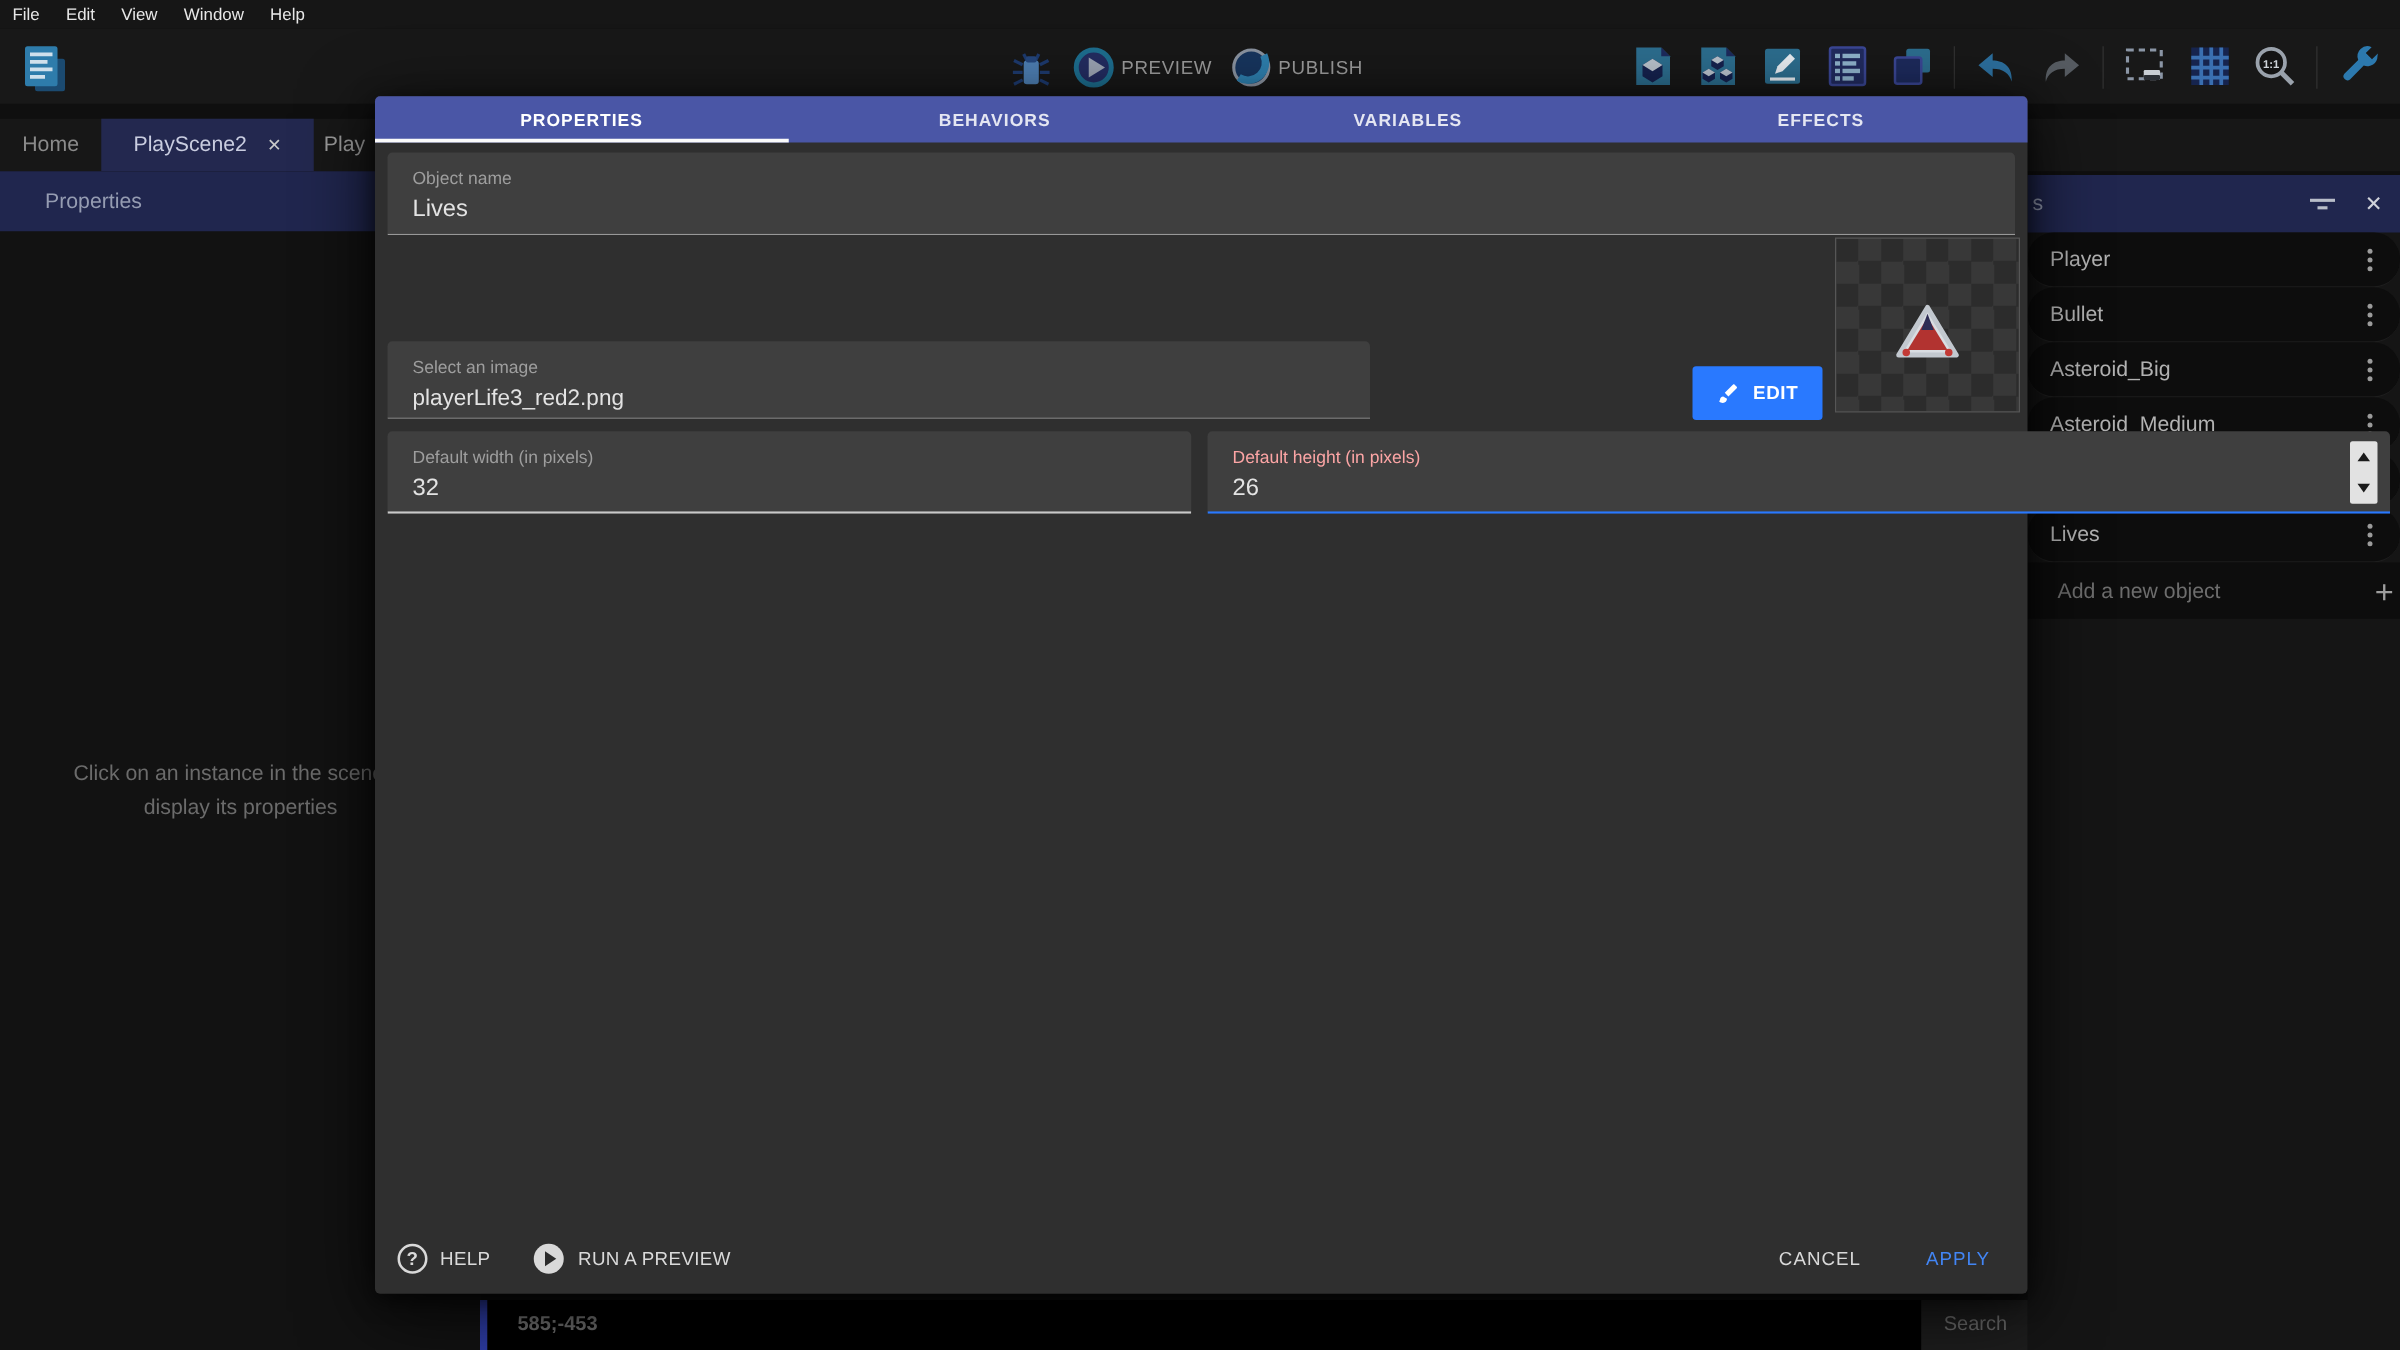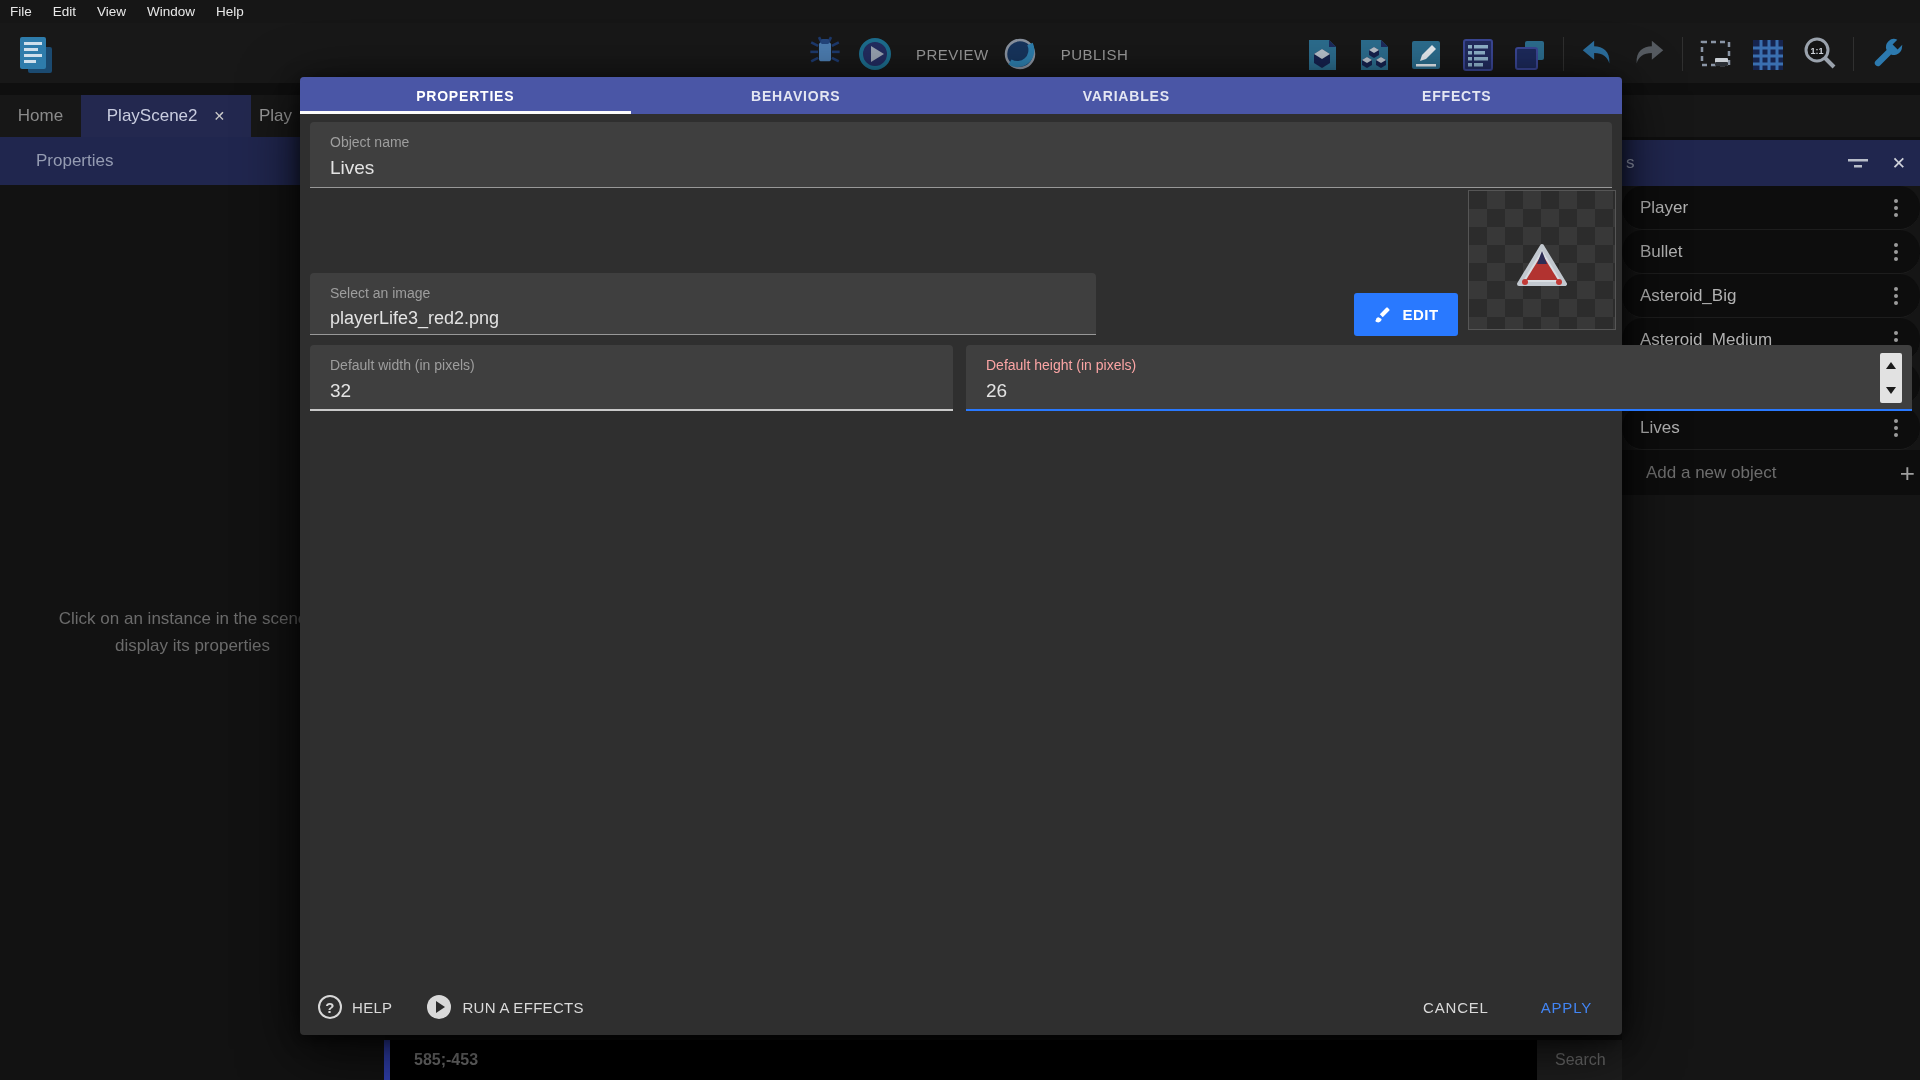--- a/index.html
+++ b/index.html
@@ -9,25 +9,25 @@
 
   
   .menubar { position:absolute; left:0; top:0; width:1920px; height:23px;
              background:#161616; display:flex; align-items:center; padding-left:10px; gap:21px; }
   .menubar span { font-size:13.5px; color:#e8e8e8; cursor:default; }
 
   
   .toolbar { position:absolute; left:0; top:23px; width:1920px; height:60px; background:#181818; }
   .proj-icon { position:absolute; left:12px; top:8px; }
   .tb-center { position:absolute; left:806px; top:6px; height:50px; display:flex; align-items:center; gap:13px; }
-  .tb-btn { display:flex; align-items:center; gap:23px; cursor:pointer; }
+  .tb-btn { display:flex; align-items:center; gap:4px; cursor:pointer; }
   .tb-label { font-size:15px; color:#9b9b9b; letter-spacing:.5px; }
   .tb-right { position:absolute; right:14px; top:6px; height:50px; display:flex; align-items:center; gap:14px; }
   .vsep { width:1px; height:34px; background:#303030; }
-  .ticon { width:38px; height:38px; display:flex; align-items:flex-end; justify-content:center; cursor:pointer; }
+  .ticon { width:38px; height:38px; display:flex; align-items:flex-start; justify-content:center; cursor:pointer; }
 
   
   .tabstrip { position:absolute; left:0; top:95px; width:1920px; height:42px; background:#171717; display:flex; }
   .tab { height:42px; display:flex; align-items:center; justify-content:center; font-size:17px;
          color:#8a8a8a; cursor:pointer; white-space:nowrap; }
   .tab.home { width:81px; }
   .tab.active { width:170px; background:#23284f; color:#c9cde0; }
   .tab.play { width:120px; color:#9a9a9a; justify-content:flex-start; padding-left:8px; }
   .tabx { margin-left:16px; font-size:14px; color:#c9c9c9; }
 
@@ -425,21 +425,21 @@
     <div class="dfooter">
       <div class="foot-btn">
         <span class="help-circle">?</span>
         <span>HELP</span>
       </div>
       <div class="foot-btn run-gap">
         <svg width="26" height="26" viewBox="0 0 26 26">
           <circle cx="13" cy="13" r="12" fill="#d9d9d9"></circle>
           <polygon points="10,7 19,13 10,19" fill="#2b2b2b"></polygon>
         </svg>
-        <span>RUN A EFFECTS</span>
+        <span>RUN A PREVIEW</span>
       </div>
       <div class="spacer"></div>
       <span class="cancel-btn">CANCEL</span>
       <span class="apply-btn">APPLY</span>
     </div>
   </div>
 
 </div>
 
 </body></html>

